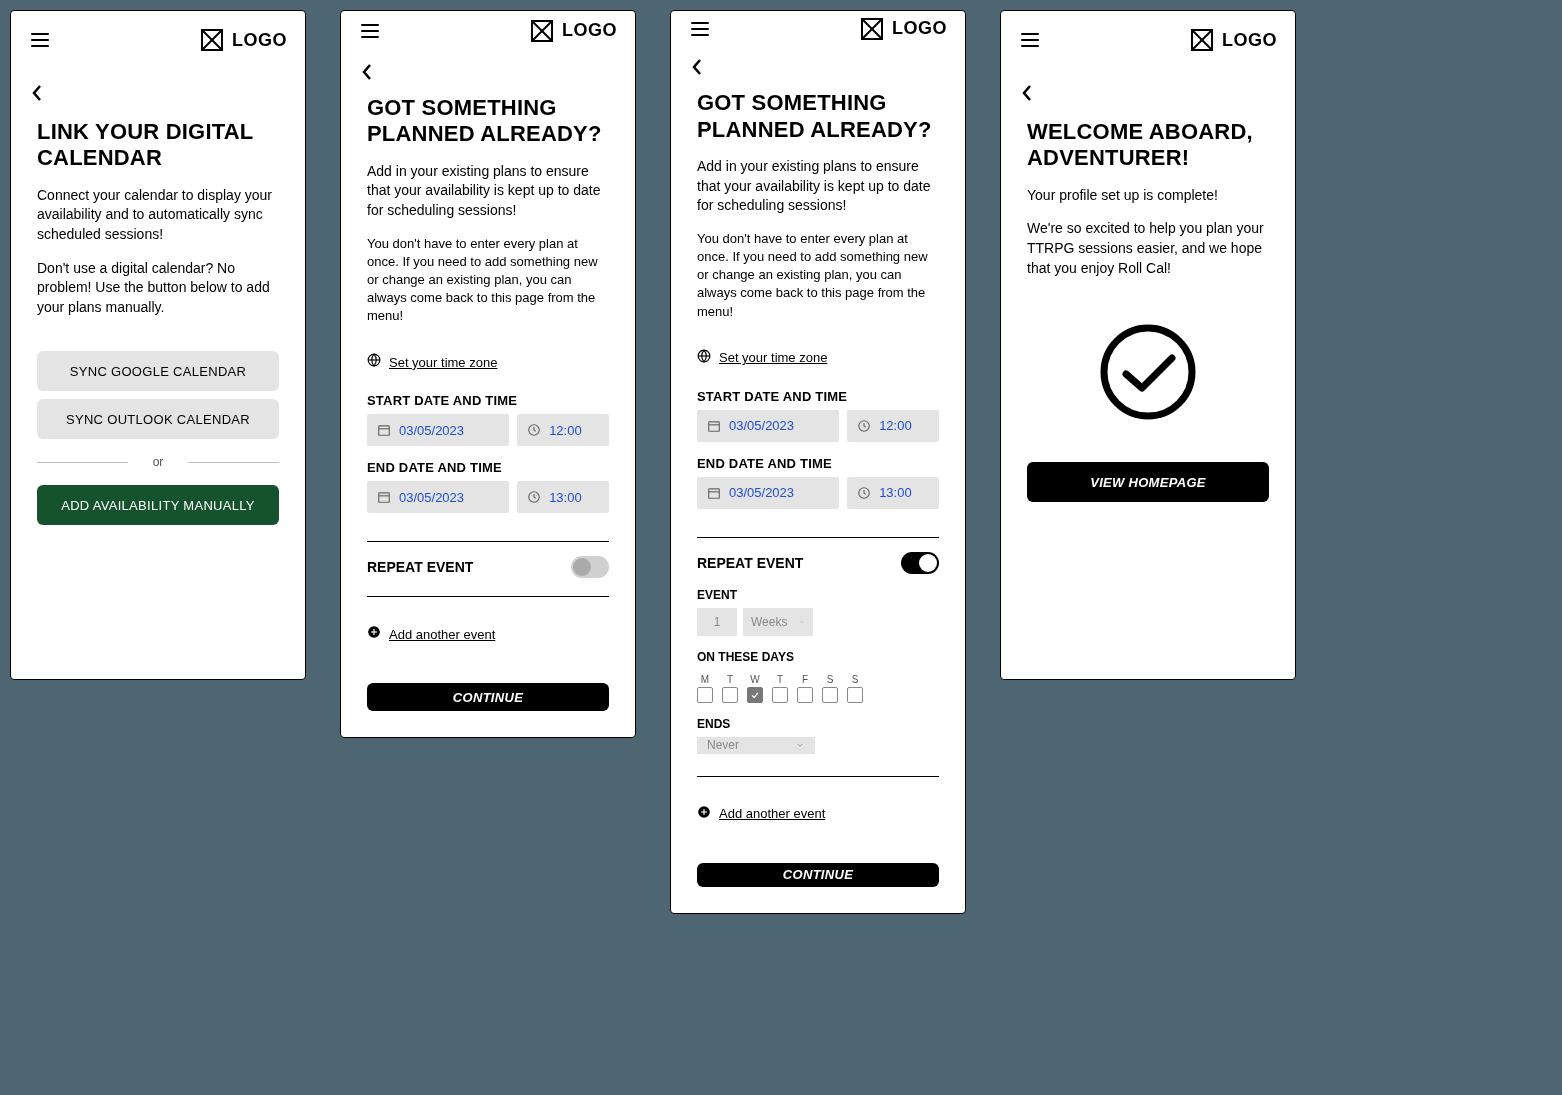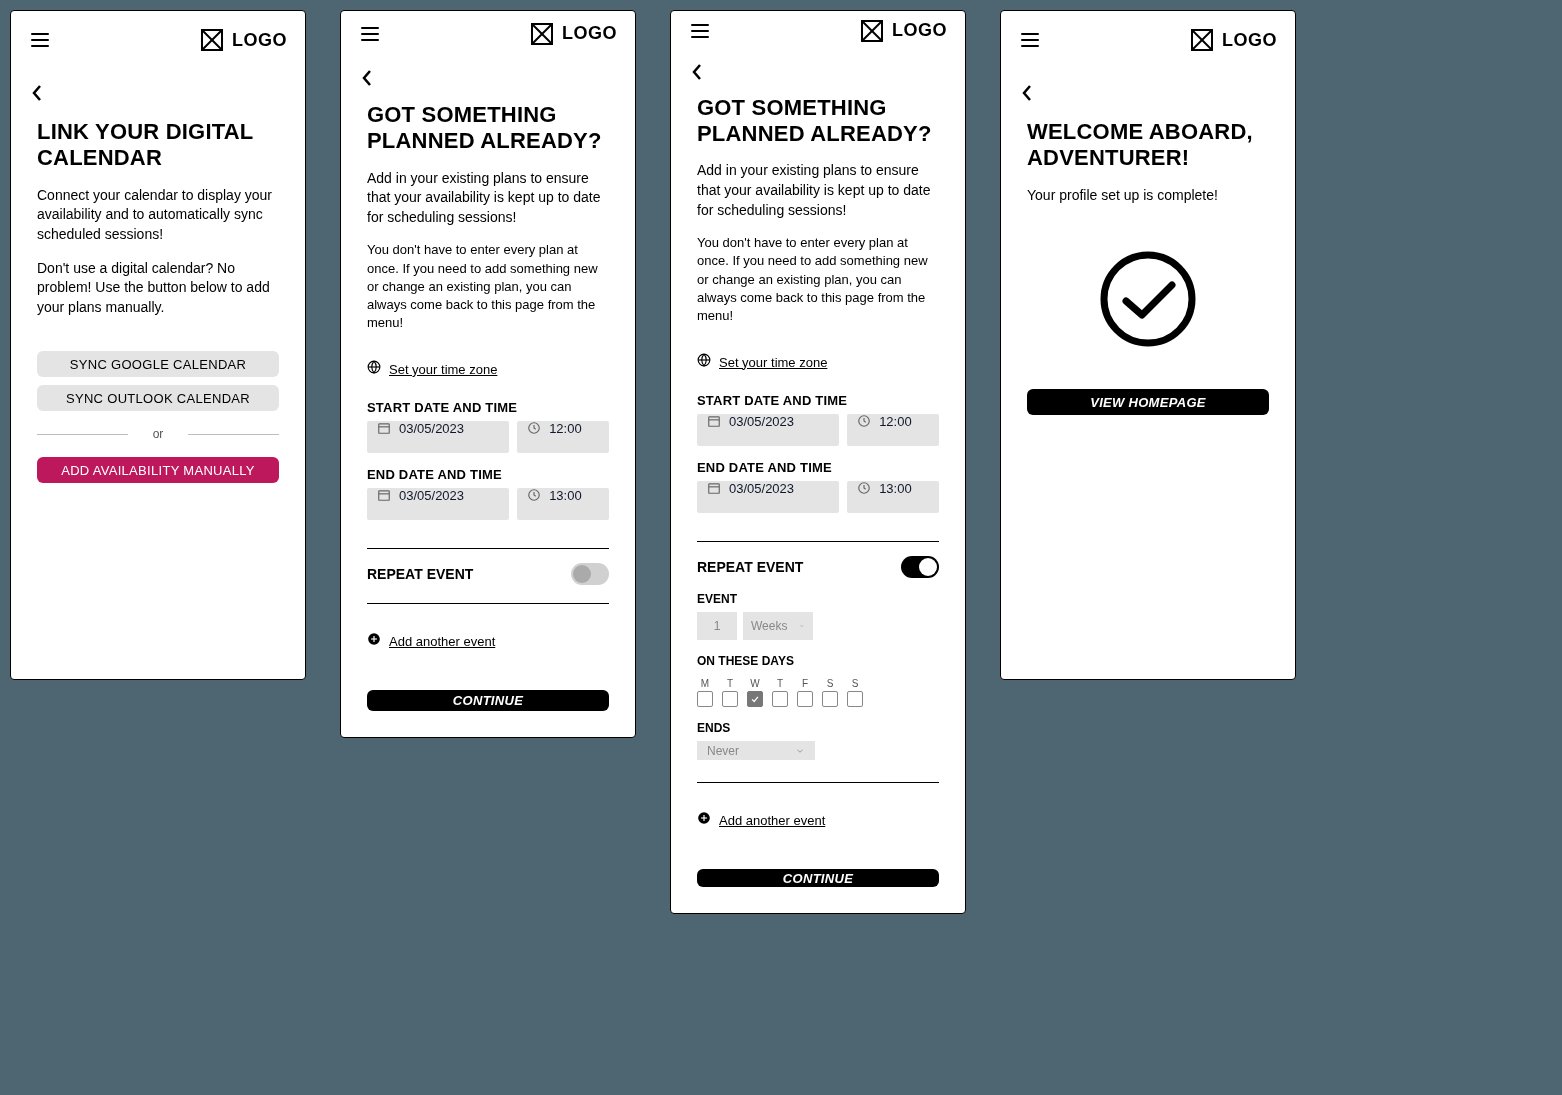--- a/index.html
+++ b/index.html
@@ -30,32 +30,32 @@
     }
     .hamburger { cursor: pointer; display: flex; flex-direction: column; gap: 4px; padding: 4px 2px; }
     .hamburger span { display: block; width: 18px; height: 2px; background: #000; border-radius: 1px; }
     .logo { display: flex; align-items: center; gap: 8px; }
     .logo-mark { width: 24px; height: 24px; position: relative; }
     .logo-mark svg { width: 24px; height: 24px; }
     .logo-text { font-size: 18px; font-weight: 600; letter-spacing: 0.5px; }
     .back { margin-top: 12px; margin-bottom: 8px; margin-left: -6px; cursor: pointer; width: 24px; height: 24px; display:flex; align-items:center; }
     h1 { font-size: 22px; font-weight: 700; line-height: 1.2; margin-top: 6px; margin-bottom: 14px; letter-spacing: 0.2px; }
     .body-text { font-size: 14px; line-height: 1.4; margin-bottom: 14px; }
-    .btn { width: 100%; border-radius: 6px; font-size: 13px; font-weight: 500; letter-spacing: 0.3px; height: 26px; border: none; cursor: pointer; text-align:center; }
+    .btn { width: 100%; border-radius: 6px; font-size: 13px; font-weight: 500; letter-spacing: 0.3px; height: 40px; border: none; cursor: pointer; text-align:center; }
     .btn-light { background: #e4e4e4; color: #000; margin-top: 8px; }
-    .btn-gray  { background: #be185d; color: #fff; margin-top: 10px; }
+    .btn-gray  { background: #14532d; color: #fff; margin-top: 10px; }
     .btn-black { background: #000; color: #fff; font-weight: 700; font-style: italic; }
     .or-divider { display: flex; align-items: center; gap: 25px; margin: 16px 0 6px 0; }
     .or-divider .line { flex: 1; height: 1px; background: #bdbdbd; }
     .or-divider .or-text { font-size: 12px; color: #555; }
     .timezone-row { display: flex; align-items: center; gap: 8px; margin-top: 14px; }
     .timezone-row span.link { font-size: 13px; text-decoration: underline; cursor: pointer; }
     .section-label { font-size: 13px; font-weight: 700; margin-top: 22px; margin-bottom: 6px; letter-spacing: 0.2px; }
     .date-row { display: flex; gap: 8px; }
-    .field { background: #e4e4e4; border-radius: 2px; height: 32px; display: flex; align-items: flex-start; padding: 0 10px; gap: 8px; font-size: 13px; color: #0f172a; }
+    .field { background: #e4e4e4; border-radius: 2px; height: 32px; display: flex; align-items: center; padding: 0 10px; gap: 8px; font-size: 13px; color: #1d4ed8; }
     .field.date { flex: 1.7; }
     .field.time { flex: 1; }
     .field svg { flex-shrink: 0; }
     hr.sep { border: none; border-top: 1px solid #000; margin: 28px 0 0 0; }
     .repeat-row { display: flex; align-items: center; justify-content: space-between; margin-top: 14px; }
     .repeat-row .label { font-size: 14px; font-weight: 700; }
     .toggle { width: 38px; height: 22px; border-radius: 11px; position: relative; cursor: pointer; }
     .toggle.off { background: #d0d0d0; }
     .toggle.on  { background: #000; }
     .toggle .knob { position: absolute; top: 2px; width: 18px; height: 18px; border-radius: 50%; background: #fff; }
@@ -392,20 +392,21 @@
       <span class="logo-text">LOGO</span>
     </div>
   </div>
   <div class="back">
     <svg width="12" height="18" viewBox="0 0 12 18" fill="none" stroke="#000" stroke-width="2.5">
         <polyline points="9,2 3,9 9,16"></polyline>
       </svg>
   </div>
   <h1>WELCOME ABOARD, ADVENTURER!</h1>
   <p class="body-text">Your profile set up is complete!</p>
+  <p class="body-text">We're so excited to help you plan your TTRPG sessions easier, and we hope that you enjoy Roll Cal!</p>
 
   <div class="success-badge">
     <svg viewBox="0 0 100 100" fill="none" stroke="#000" stroke-width="7">
         <circle cx="50" cy="50" r="44"></circle>
         <polyline points="28,52 44,66 74,36" stroke-linecap="round" stroke-linejoin="round"></polyline>
       </svg>
   </div>
 
   <button class="btn btn-black">VIEW HOMEPAGE</button>
 </div>

